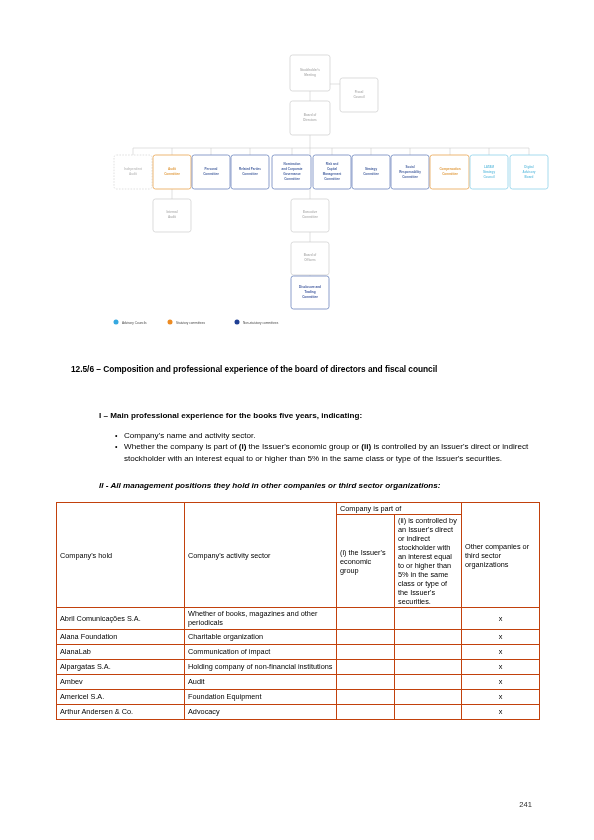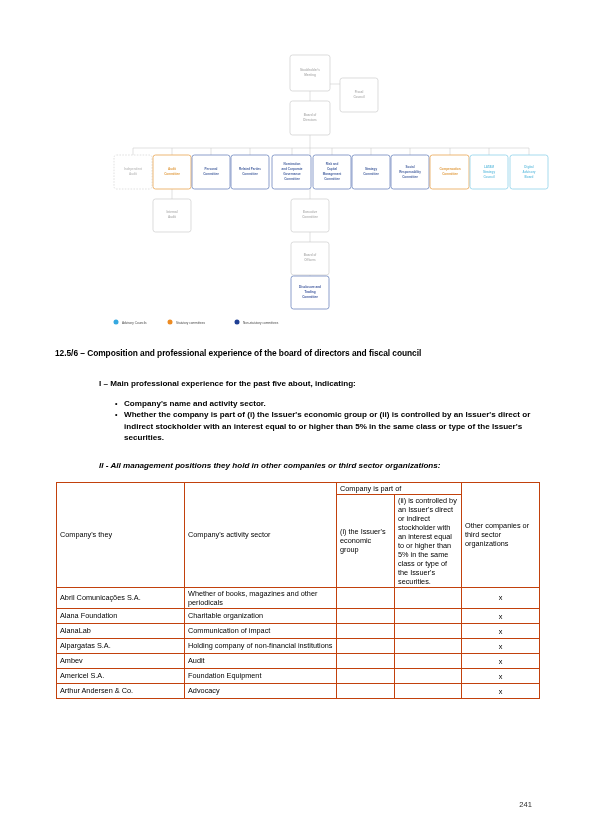--- a/index.html
+++ b/index.html
@@ -40,21 +40,21 @@
   }
 
   
   .doc-body {
     position: absolute;
     left: 0;
     top: 340px;
     width: 594px;
   }
   .sec-heading {
-    margin: 0;
+    margin: 16px;
     padding: 8px 0 0 55px;
     font-size: 8.4px;
     font-weight: bold;
     letter-spacing: -0.05px;
   }
   .intro-line {
     margin: 0;
     padding: 20px 0 0 99px;
     font-size: 8.1px;
   }
@@ -68,21 +68,20 @@
     margin: 0;
     padding: 10px 0 0 115px;
     list-style: none;
   }
   .bullets li {
     font-size: 8.1px;
     line-height: 11.4px;
     padding-left: 9px;
     position: relative;
     max-width: 428px;
-    font-weight: bold;
   }
   .bullets li::before {
     content: "\2022";
     position: absolute;
     left: 0;
     top: -0.5px;
     font-size: 7px;
   }
   .sub-heading-2 {
     margin: 0;
@@ -296,41 +295,41 @@
       <text class="legend-text" x="243" y="323.6">Non-statutory committees</text>
     </g>
   </svg>
 </div>
 
 <div class="doc-body">
 
   <h2 class="sec-heading">12.5/6 – Composition and professional experience of the board of directors and fiscal council</h2>
 
 
-  <p class="sub-heading">I – Main professional experience for the past five about, indicating:</p>
+  <p class="sub-heading">I – Main professional experience for the books five years, indicating:</p>
 
   <ul class="bullets">
     <li>Company's name and activity sector.</li>
     <li><span>Whether the company is part of </span><b>(i)</b><span> the Issuer's economic group or </span><b>(ii)</b><span> is controlled by an Issuer's direct or indirect stockholder with an interest equal to or higher than 5% in the same class or type of the Issuer's securities.</span></li>
   </ul>
 
   <p class="sub-heading-2">II - All management positions they hold in other companies or third sector organizations:</p>
 
   <div class="table-wrap">
     <table class="main-table">
       <colgroup>
         <col style="width:128px">
         <col style="width:152px">
         <col style="width:58px">
         <col style="width:67px">
         <col style="width:78px">
       </colgroup>
       <thead>
         <tr>
-          <td rowspan="2" class="hdr">Company's they</td>
+          <td rowspan="2" class="hdr">Company's hold</td>
           <td rowspan="2" class="hdr">Company's activity sector</td>
           <td colspan="2" class="grp">Company is part of</td>
           <td rowspan="2" class="hdr">Other companies or third sector organizations</td>
         </tr>
         <tr>
           <td class="hdr vtall">(i) the Issuer's economic group</td>
           <td class="hdr vtall">(ii) is controlled by an Issuer's direct or indirect stockholder with an interest equal to or higher than 5% in the same class or type of the Issuer's securities.</td>
         </tr>
       </thead>
       <tbody id="table-body">

